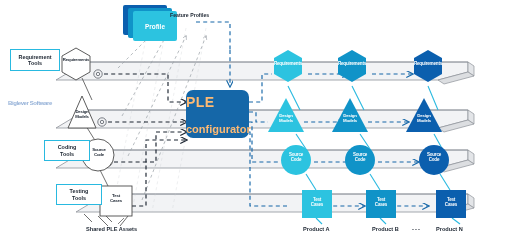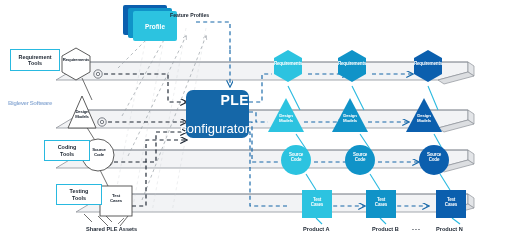--- a/index.html
+++ b/index.html
@@ -12,24 +12,24 @@
        text-align:center;line-height:1.05;pointer-events:none;}
 
   .toolbox{position:absolute;background:#ffffff;border:1.4px solid #29b9e0;
            display:flex;align-items:center;justify-content:center;
            text-align:center;font-size:5.4px;font-weight:700;color:#1b2430;
            line-height:1.15;}
 
   .hexnode{font-size:4.6px;}
 
   .ple{position:absolute;background:#1567a8;border-radius:7px;
-       display:flex;flex-direction:column;align-items:flex-end;justify-content:center;
-       color:#ffffff;}
+       display:flex;flex-direction:column;align-items:flex-start;justify-content:center;
+       color:#fdba74;}
   .ple .t1{font-size:14px;font-weight:700;letter-spacing:.4px;}
-  .ple .t2{font-size:13px;font-weight:400;margin-top:13px;}
+  .ple .t2{font-size:11px;font-weight:700;margin-top:13px;}
 
   .profile-card{position:absolute;display:flex;align-items:center;
                 justify-content:center;color:#fff;font-weight:700;font-size:6.4px;
                 border-radius:2px;}
 
   .caption{position:absolute;font-size:5.6px;font-weight:700;color:#1b2430;
            white-space:nowrap;}
 
   .featlbl{position:absolute;font-size:5.2px;font-weight:700;color:#1b2430;
            white-space:nowrap;}

